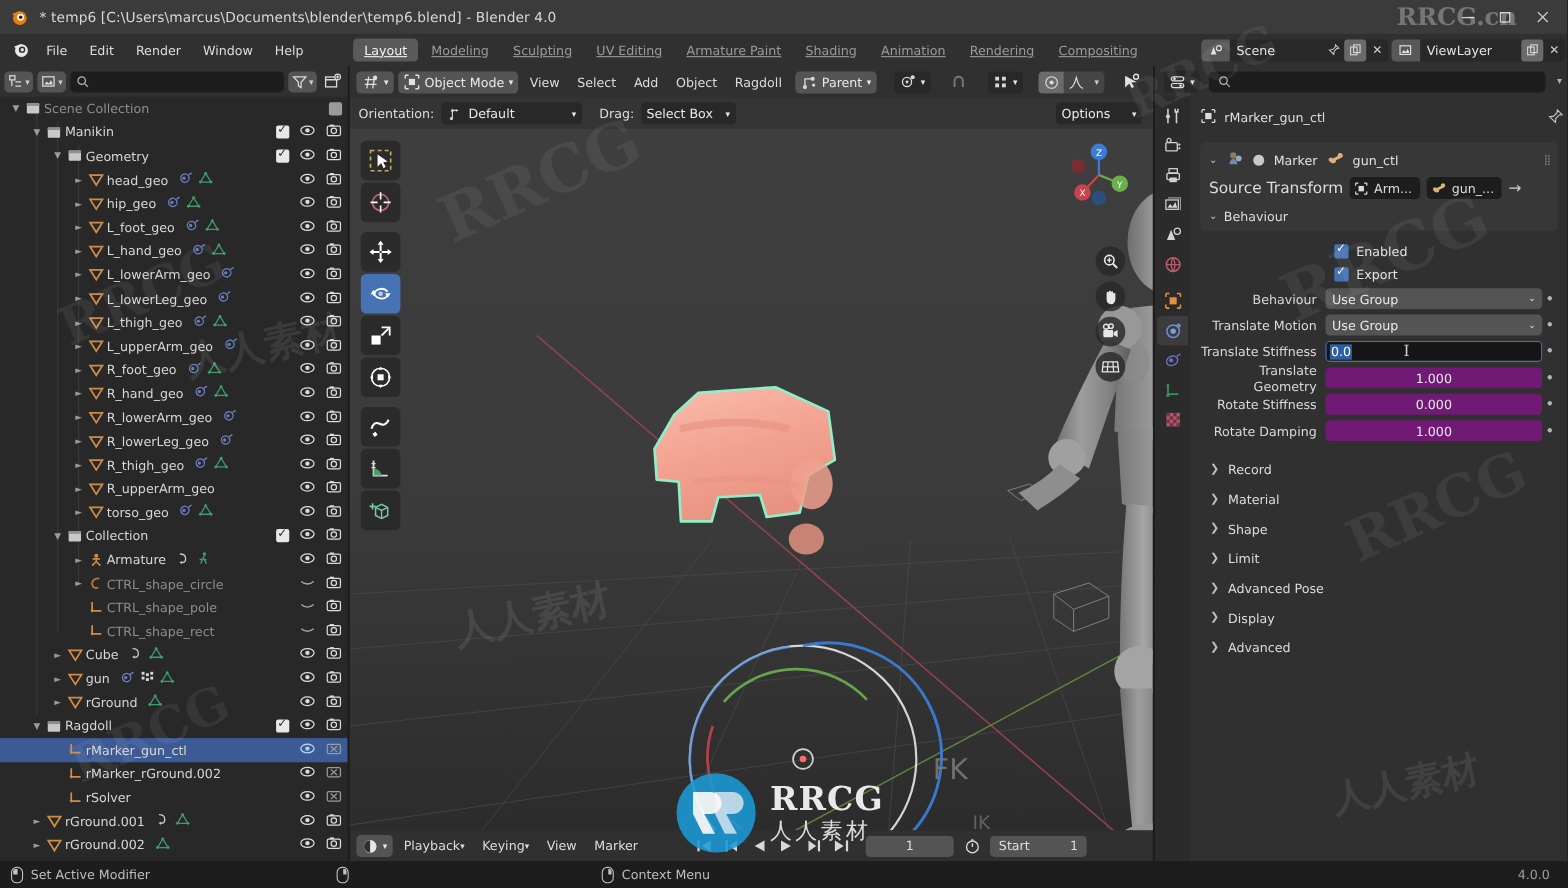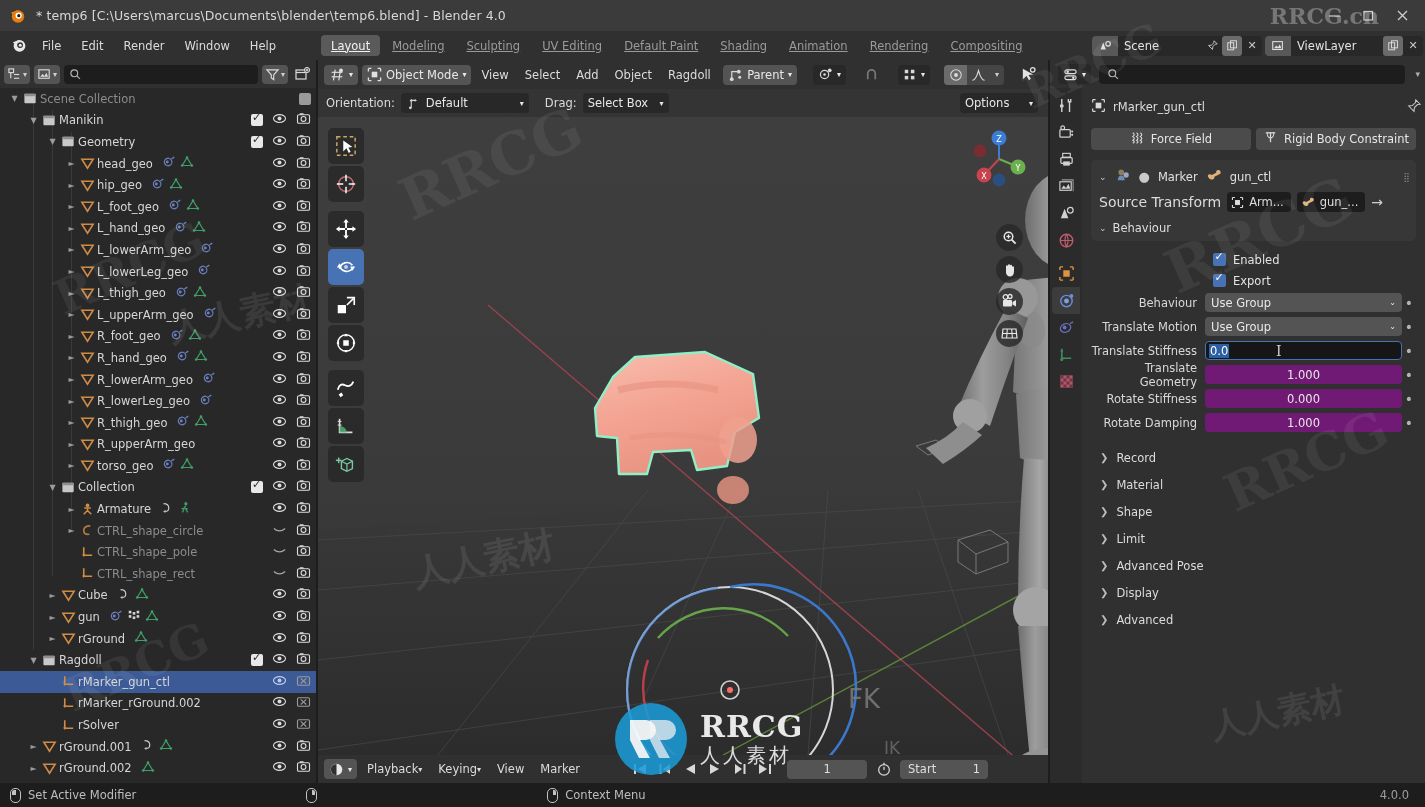--- a/index.html
+++ b/index.html
@@ -202,21 +202,21 @@
     <div class="mb-item">Edit</div>
     <div class="mb-item">Render</div>
     <div class="mb-item">Window</div>
     <div class="mb-item">Help</div>
 
     <div style="display:flex; align-items:center; margin-left:34px;">
       <div class="wstab active">Layout</div>
       <div class="wstab">Modeling</div>
       <div class="wstab">Sculpting</div>
       <div class="wstab">UV Editing</div>
-      <div class="wstab">Default Paint</div>
+      <div class="wstab">Armature Paint</div>
       <div class="wstab">Shading</div>
       <div class="wstab">Animation</div>
       <div class="wstab">Rendering</div>
       <div class="wstab">Compositing</div>
     </div>
 
     <div class="mb-right">
       <div class="scenebox">
         <span class="icb">
           <svg width="14" height="14" viewBox="0 0 16 16">
@@ -1670,42 +1670,20 @@
             </svg>
         </span>
         <span class="t">rMarker_gun_ctl</span>
         <span style="position:absolute; right:4px;">
           <svg width="14" height="14" viewBox="0 0 16 16">
               <path d="M10 1 L15 6 L12 6.3 L8.5 9.8 L8 14 L2 8 L6.2 7.5 L9.7 4 Z" fill="none" stroke="#c6c6c6" stroke-width="1.2"></path>
             </svg>
         </span>
       </div>
 
-      <div class="tabs2">
-        <div class="tab2">
-          <span>
-            <svg width="15" height="15" viewBox="0 0 16 16">
-                <path d="M3 3 Q6 5 3 7 Q6 9 3 11 Q6 13 3 14" stroke="#d8d8d8" stroke-width="1.2" fill="none"></path>
-                <path d="M7 3 Q10 5 7 7 Q10 9 7 11 Q10 13 7 14" stroke="#d8d8d8" stroke-width="1.2" fill="none"></path>
-                <path d="M11 3 Q14 5 11 7 Q14 9 11 11 Q14 13 11 14" stroke="#d8d8d8" stroke-width="1.2" fill="none"></path>
-              </svg>
-          </span>
-          <span>Force Field</span>
-        </div>
-        <div class="tab2">
-          <span>
-            <svg width="15" height="15" viewBox="0 0 16 16">
-                <line x1="3" y1="3" x2="13" y2="3" stroke="#d8d8d8" stroke-width="1.4"></line>
-                <line x1="8" y1="3" x2="8" y2="13" stroke="#d8d8d8" stroke-width="1.4"></line>
-                <path d="M4.5 3 Q4.5 8.5 8 8.5 Q11.5 8.5 11.5 3" stroke="#d8d8d8" stroke-width="1.1" fill="none"></path>
-              </svg>
-          </span>
-          <span>Rigid Body Constraint</span>
-        </div>
-      </div>
 
       <div class="panel">
         <div class="phead">
           <span style="color:#c6c6c6; font-size:9px;">⌄</span>
           <span>
             <svg width="16" height="16" viewBox="0 0 18 18">
                 <circle cx="7" cy="6" r="3.2" fill="#8c7d5e"></circle>
                 <path d="M3 15 Q3.5 9.5 7 9.5 Q10.5 9.5 11 15 Z" fill="#6f8bb5"></path>
                 <circle cx="12.5" cy="9" r="3" fill="#9aa7bc"></circle>
               </svg>

